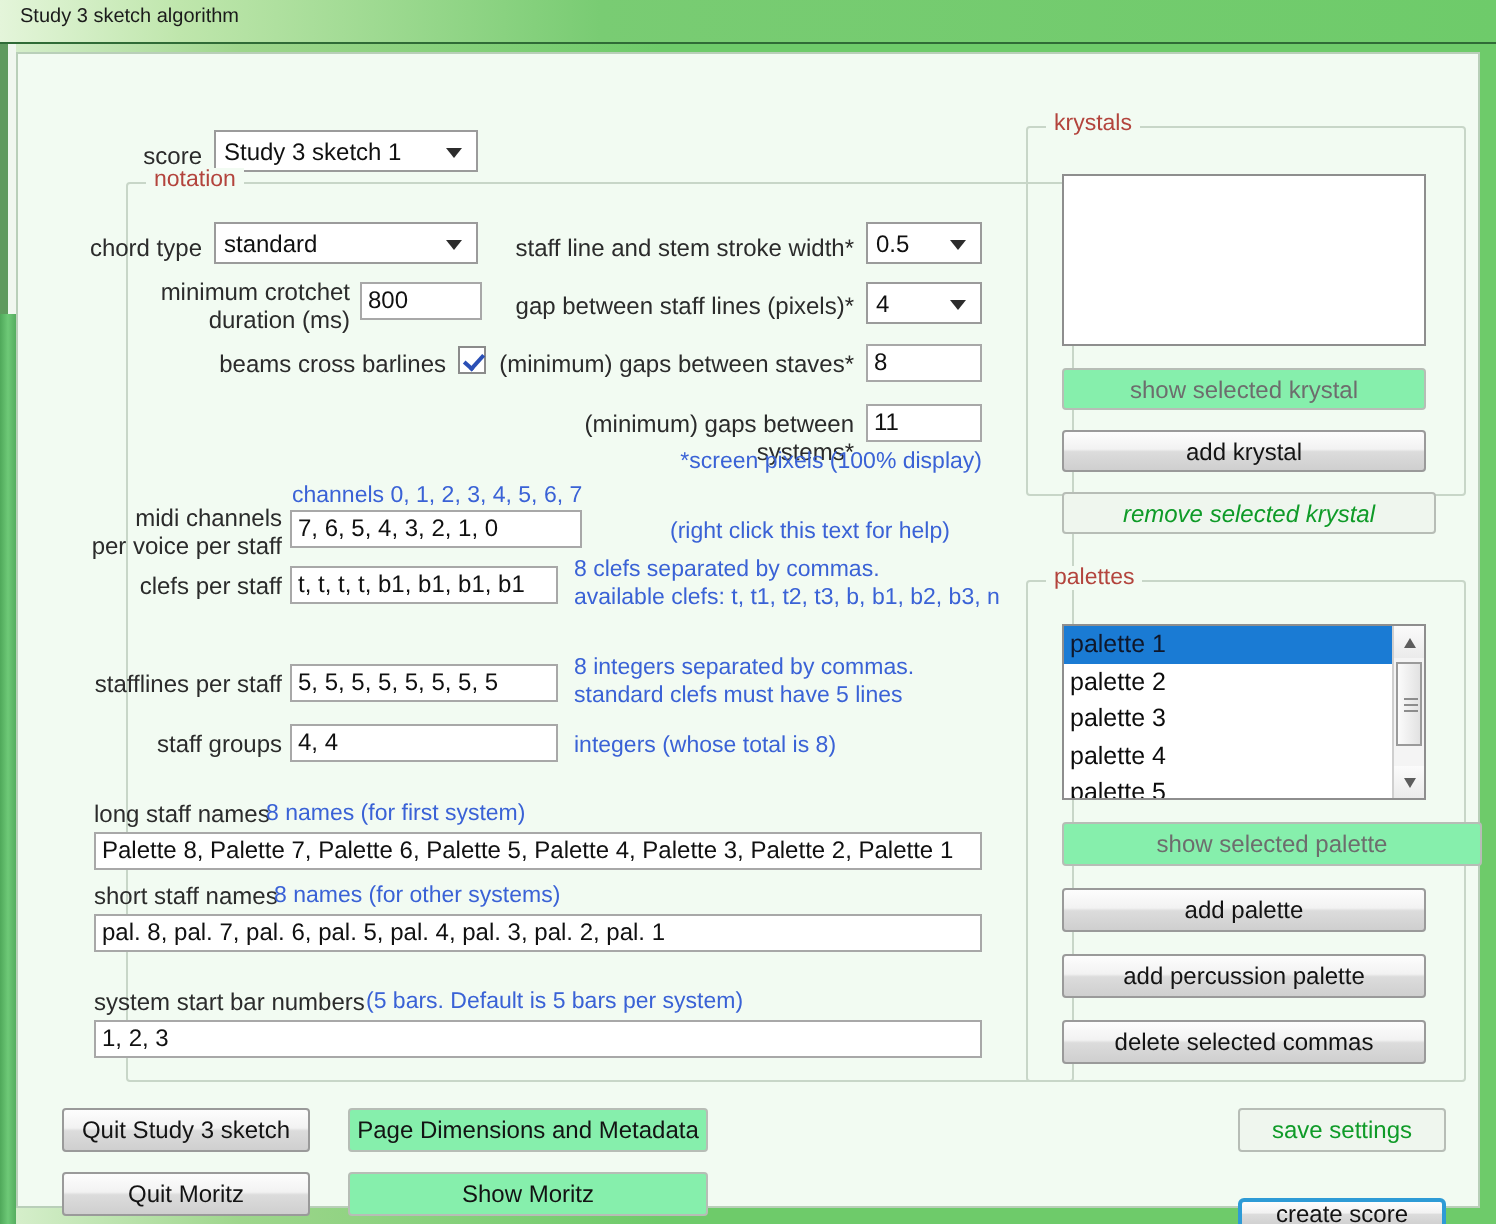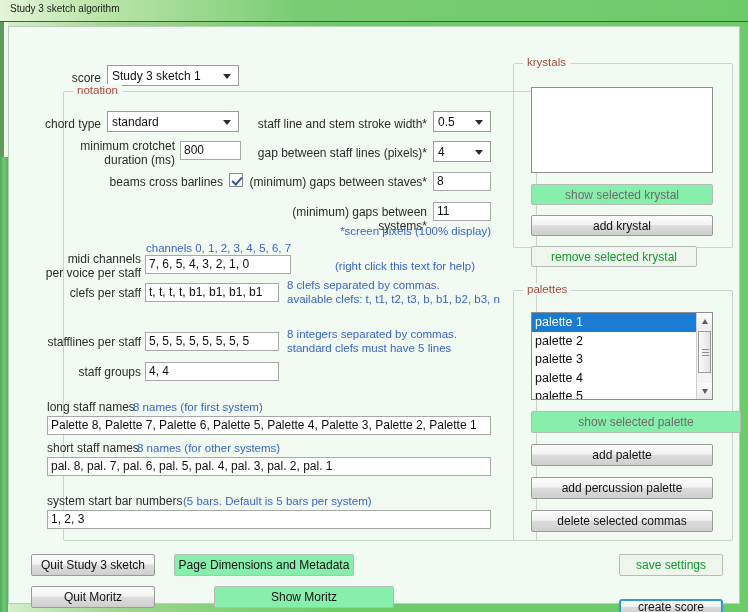--- a/index.html
+++ b/index.html
@@ -90,21 +90,21 @@
   }
   
   .listbox{
     box-sizing:border-box;background:#fff;border:1px solid #8e8e8e;
     overflow:hidden;position:relative;
   }
   .listbox .item{
     font-size:12.5px;color:#0c0c0c;padding:0 3px;height:18.5px;line-height:18.5px;
     white-space:nowrap;
   }
-  .listbox .item.sel{background:#1a7bd4;color:#ffffff;}
+  .listbox .item.sel{background:#1a7bd4;color:#0f172a;}
   .sbar{
     position:absolute;right:0;top:0;width:16px;bottom:0;
     background:#f4f4f4;border-left:1px solid #cfcfcf;box-sizing:border-box;
   }
   .sbar .up,.sbar .dn{
     position:absolute;left:0;width:15px;height:16px;
     background:linear-gradient(to bottom,#fbfbfb,#ebebeb);
     display:flex;align-items:center;justify-content:center;
   }
   .sbar .up{top:0;} .sbar .dn{bottom:0;}
@@ -191,40 +191,41 @@
     <div class="hint" style="position:absolute;left:278px;top:251px;width:217px;">8 clefs separated by commas.</div>
     <div class="hint clip" style="position:absolute;left:278px;top:265px;width:217px;white-space:nowrap;">available clefs: t, t1, t2, t3, b, b1, b2, b3, n</div>
 
     <div class="lbl ralign" style="position:absolute;left:22px;top:308px;width:110px;">stafflines per staff</div>
     <div class="txt" style="position:absolute;left:136px;top:305px;width:134px;">5, 5, 5, 5, 5, 5, 5, 5</div>
     <div class="hint" style="position:absolute;left:278px;top:300px;width:217px;">8 integers separated by commas.</div>
     <div class="hint clip" style="position:absolute;left:278px;top:314px;width:217px;white-space:nowrap;">standard clefs must have 5 lines</div>
 
     <div class="lbl ralign" style="position:absolute;left:22px;top:338px;width:110px;">staff groups</div>
     <div class="txt" style="position:absolute;left:136px;top:335px;width:134px;">4, 4</div>
+    <div class="hint" style="position:absolute;left:278px;top:339px;width:217px;">integers (whose total is 8)</div>
 
     <div class="lbl" style="position:absolute;left:38px;top:373px;">long staff names</div>
     <div class="hint" style="position:absolute;left:124px;top:373px;">8 names (for first system)</div>
     <div class="txt" style="position:absolute;left:38px;top:389px;width:444px;">Palette 8, Palette 7, Palette 6, Palette 5, Palette 4, Palette 3, Palette 2, Palette 1</div>
 
     <div class="lbl" style="position:absolute;left:38px;top:414px;">short staff names</div>
     <div class="hint" style="position:absolute;left:128px;top:414px;">8 names (for other systems)</div>
     <div class="txt" style="position:absolute;left:38px;top:430px;width:444px;">pal. 8, pal. 7, pal. 6, pal. 5, pal. 4, pal. 3, pal. 2, pal. 1</div>
 
     <div class="lbl" style="position:absolute;left:38px;top:467px;">system start bar numbers</div>
     <div class="hint" style="position:absolute;left:174px;top:467px;">(5 bars. Default is 5 bars per system)</div>
     <div class="txt" style="position:absolute;left:38px;top:483px;width:444px;">1, 2, 3</div>
 
     <div class="group" style="left:504px;top:36px;width:220px;height:185px;">
       <div class="legend">krystals</div>
     </div>
     <div class="listbox" style="position:absolute;left:522px;top:60px;width:182px;height:86px;"></div>
     <div class="btn dim" style="position:absolute;left:522px;top:157px;width:182px;height:21px;">show selected krystal</div>
     <div class="btn" style="position:absolute;left:522px;top:188px;width:182px;height:21px;">add krystal</div>
-    <div class="btn green" style="position:absolute;left:522px;top:219px;width:166px;height:21px;">remove selected krystal</div>
+    <div class="btn green" style="position:absolute;left:522px;top:219px;width:187px;height:21px;font-style:italic;">remove selected krystal</div>
 
     <div class="group" style="left:504px;top:263px;width:220px;height:251px;">
       <div class="legend">palettes</div>
     </div>
     <div class="listbox" style="position:absolute;left:522px;top:285px;width:182px;height:88px;">
       <div class="item sel">palette 1</div>
       <div class="item">palette 2</div>
       <div class="item">palette 3</div>
       <div class="item">palette 4</div>
       <div class="item">palette 5</div>
@@ -242,19 +243,19 @@
       </div>
     </div>
     <div class="btn dim" style="position:absolute;left:522px;top:384px;width:210px;height:22px;">show selected palette</div>
     <div class="btn" style="position:absolute;left:522px;top:417px;width:182px;height:22px;">add palette</div>
     <div class="btn" style="position:absolute;left:522px;top:450px;width:182px;height:22px;">add percussion palette</div>
     <div class="btn" style="position:absolute;left:522px;top:483px;width:182px;height:22px;">delete selected commas</div>
 
     <div class="btn" style="position:absolute;left:22px;top:527px;width:124px;height:22px;">Quit Study 3 sketch</div>
     <div class="btn" style="position:absolute;left:22px;top:559px;width:124px;height:22px;">Quit Moritz</div>
     <div class="btn dim" style="position:absolute;left:165px;top:527px;width:180px;height:22px;color:#131313;">Page Dimensions and Metadata</div>
-    <div class="btn dim" style="position:absolute;left:165px;top:559px;width:180px;height:22px;color:#131313;margin-left:40px;">Show Moritz</div>
+    <div class="btn dim" style="position:absolute;left:165px;top:559px;width:180px;height:22px;color:#131313;">Show Moritz</div>
 
     <div class="btn green" style="position:absolute;left:610px;top:527px;width:104px;height:22px;">save settings</div>
     <div class="btn focus" style="position:absolute;left:610px;top:572px;width:104px;height:16px;">create score</div>
 
   </div>
 </div>
 
 </body></html>

